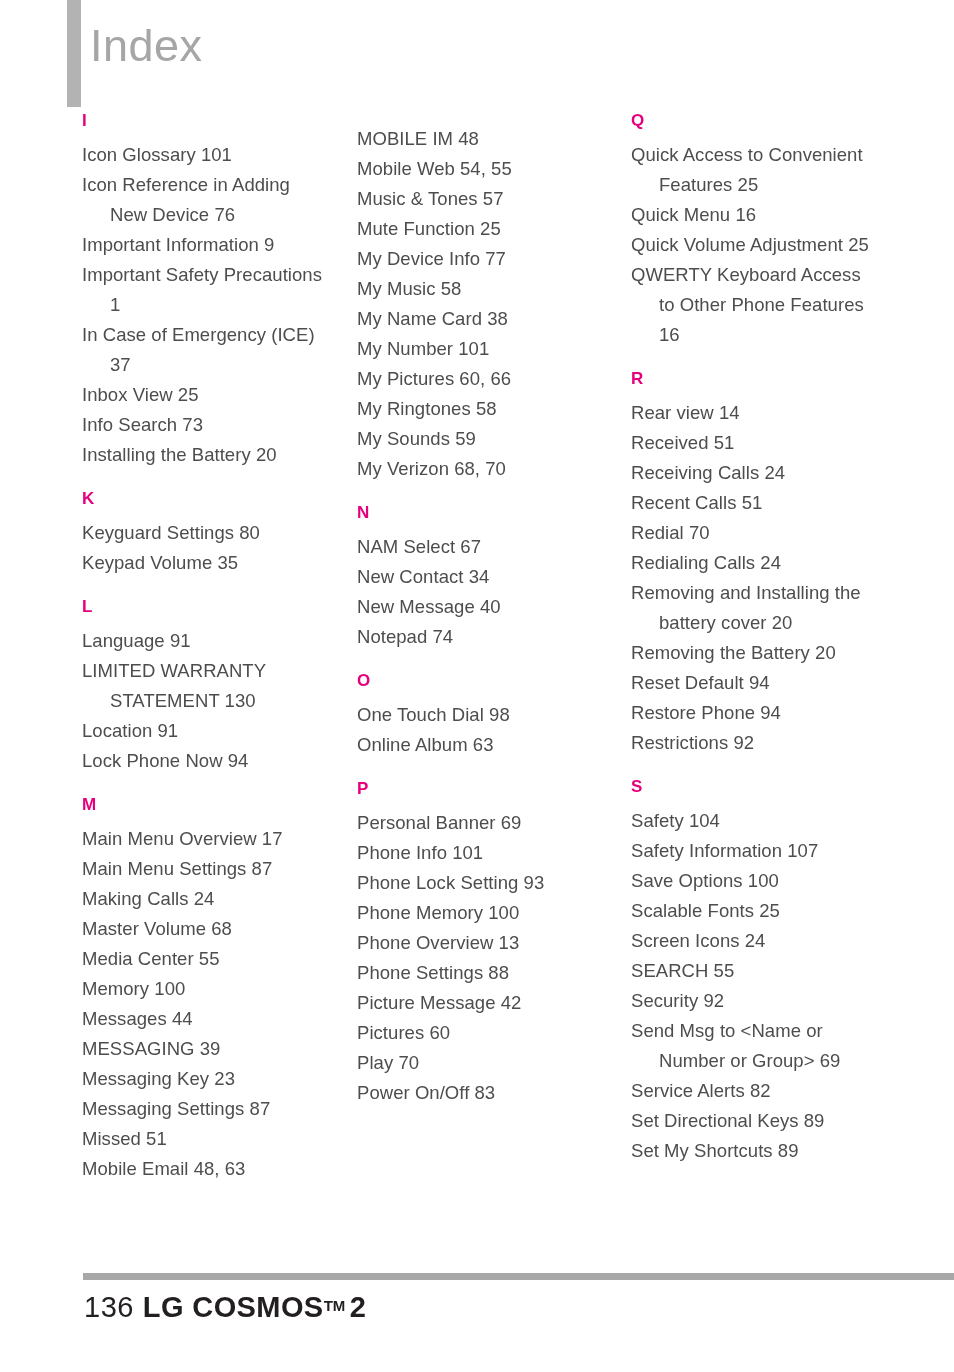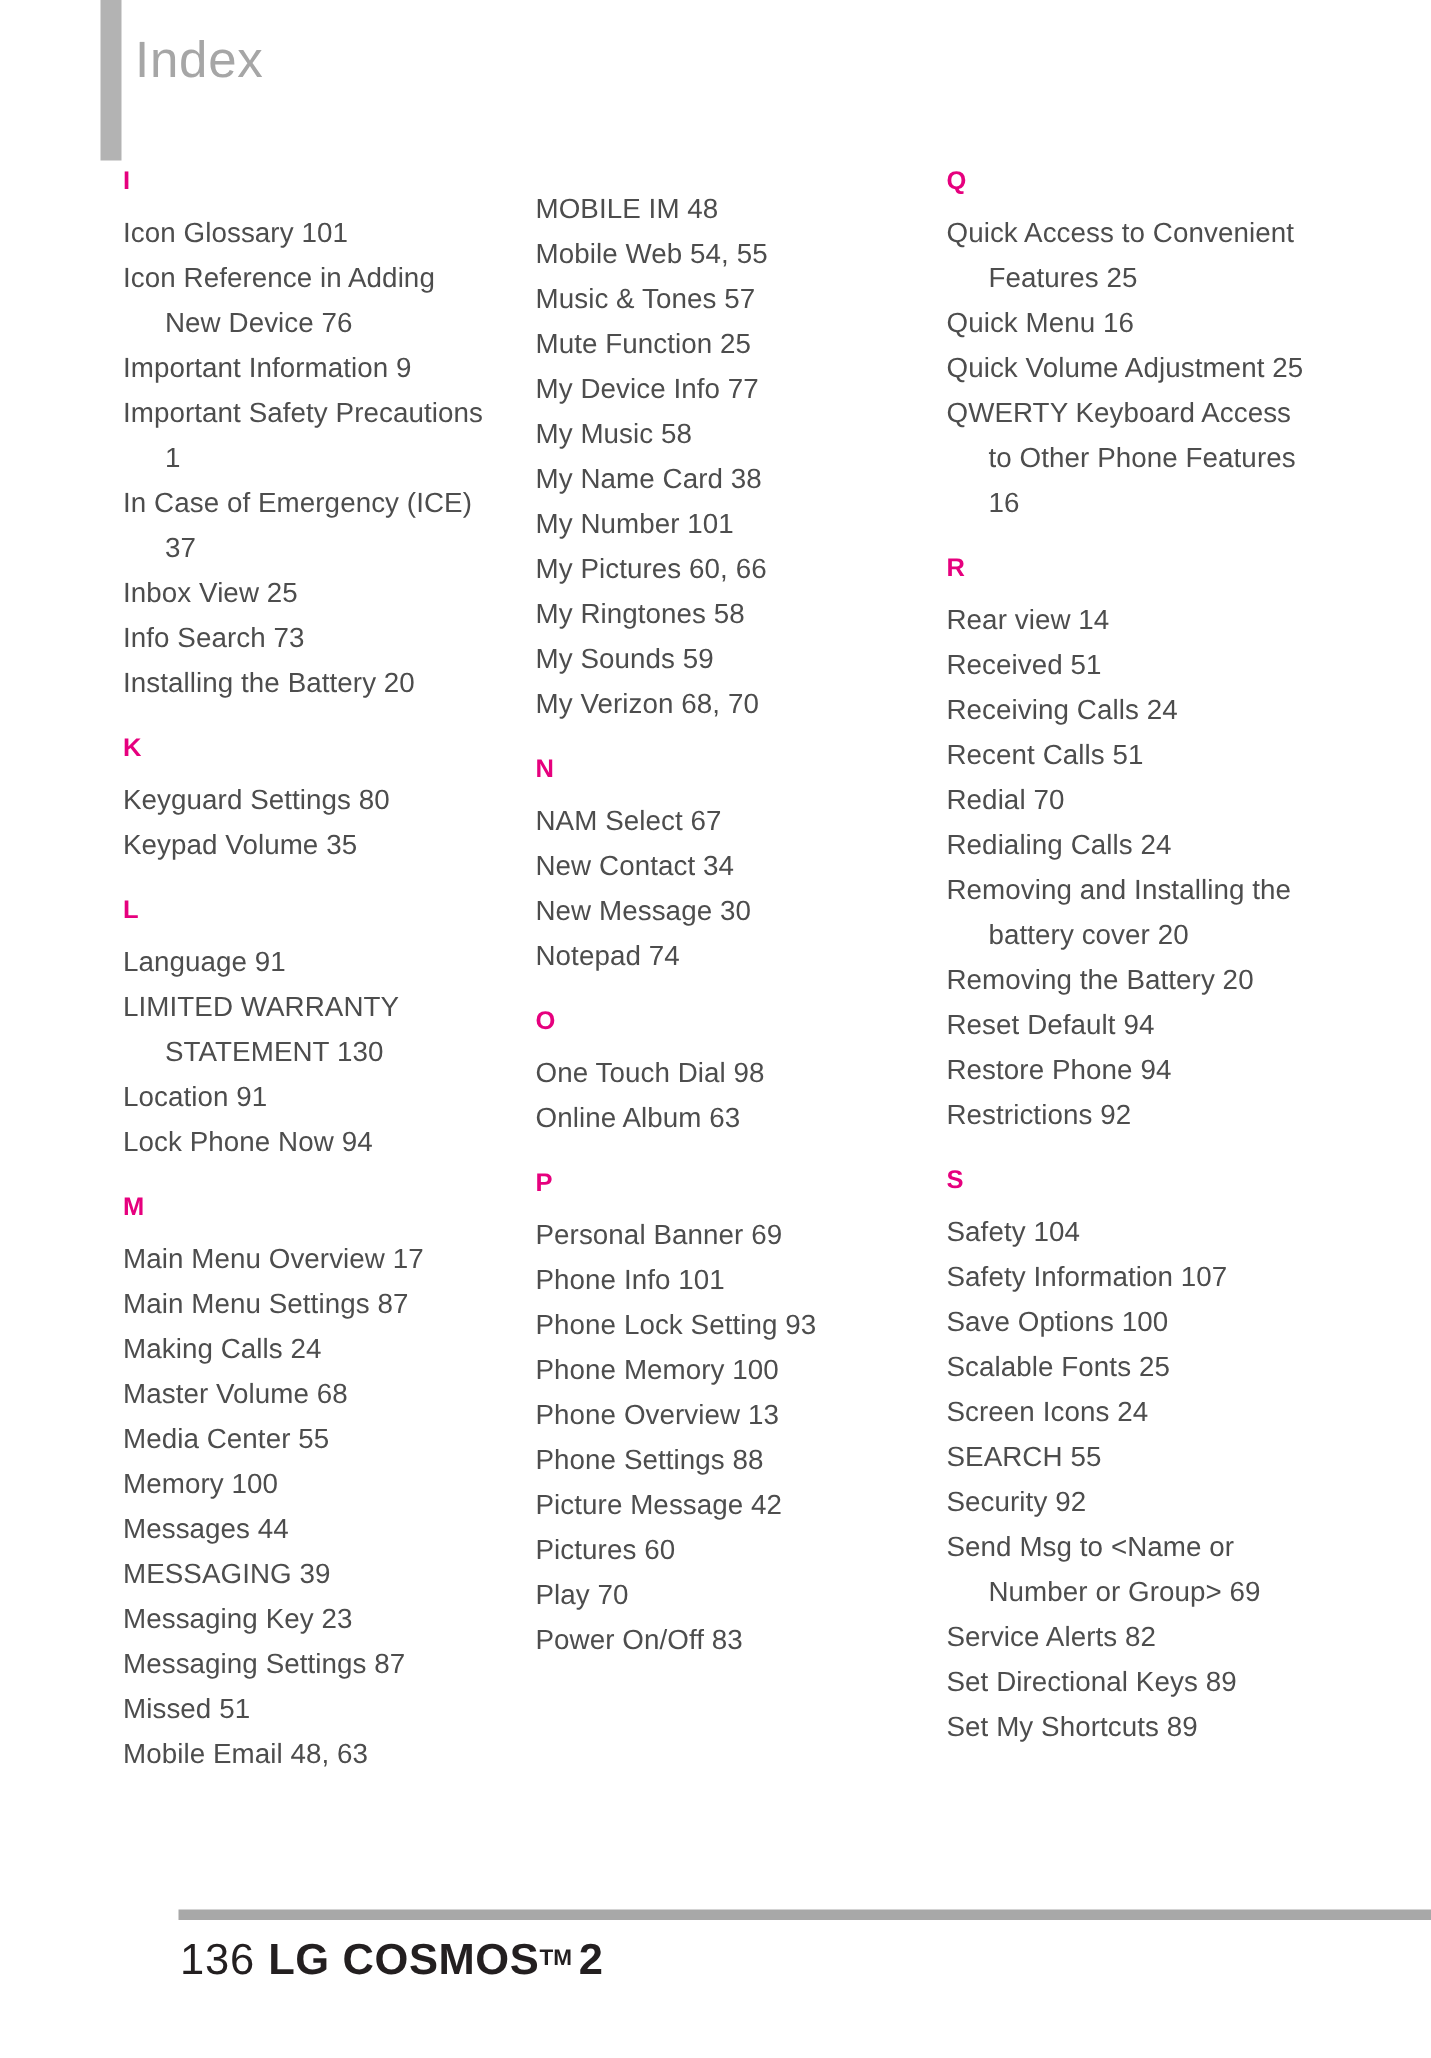--- a/index.html
+++ b/index.html
@@ -29,21 +29,21 @@
     left: 67px;
     top: 0;
     width: 14px;
     height: 107px;
     background: #b3b3b3;
   }
   .page-title {
     position: absolute;
     left: 90px;
     top: 23px;
-    font-size: 34px;
+    font-size: 45px;
     font-weight: 400;
     letter-spacing: 0.5px;
     color: #a6a6a6;
     line-height: 1;
   }
 
   
   .index-body {
     position: absolute;
     left: 0;
@@ -94,21 +94,20 @@
     margin-top: 12px;
   }
 
   
   .page-footer {
     position: absolute;
     left: 0;
     top: 1268px;
     width: 846px;
     height: 104px;
-    margin-left: 36px;
   }
   .footer-rule {
     position: absolute;
     left: 83px;
     top: 5px;
     width: 871px;
     height: 7px;
     background: #a8a8a8;
   }
   .footer-text {
@@ -212,21 +211,21 @@
           <li class="index-entry">My Ringtones 58</li>
           <li class="index-entry">My Sounds 59</li>
           <li class="index-entry">My Verizon 68, 70</li>
         </ul>
       </div>
       <div class="index-section">
         <div class="section-letter">N</div>
         <ul class="entry-list">
           <li class="index-entry">NAM Select 67</li>
           <li class="index-entry">New Contact 34</li>
-          <li class="index-entry">New Message 30</li>
+          <li class="index-entry">New Message 40</li>
           <li class="index-entry">Notepad 74</li>
         </ul>
       </div>
       <div class="index-section">
         <div class="section-letter">O</div>
         <ul class="entry-list">
           <li class="index-entry">One Touch Dial 98</li>
           <li class="index-entry">Online Album 63</li>
         </ul>
       </div>

